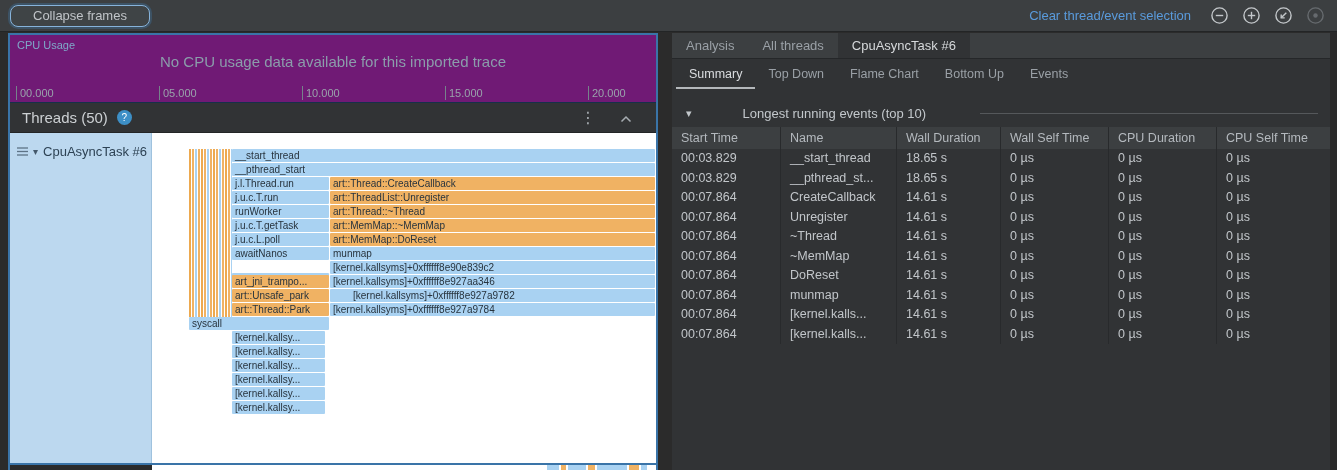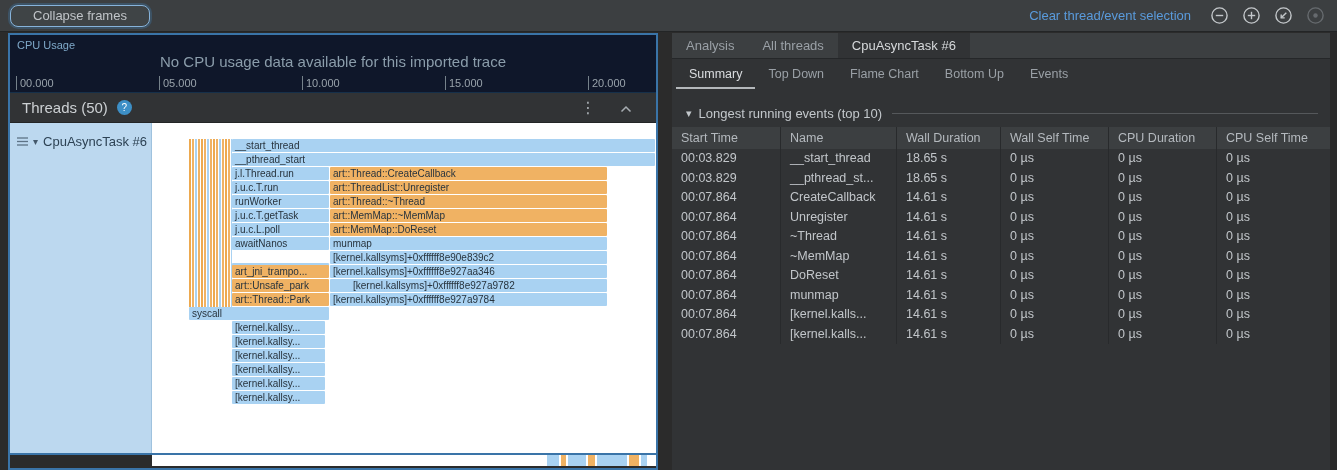--- a/index.html
+++ b/index.html
@@ -13,21 +13,21 @@
                   font-size:13px; font-family:inherit; border:1px solid #87b3da; border-radius:8px;
                   box-shadow:0 0 0 2px rgba(64,120,170,.35); cursor:pointer; }
   .topbar-right { margin-left:auto; display:flex; align-items:center; gap:13px; padding-right:12px; }
   .clear-link { color:#5a9bdc; font-size:13px; text-decoration:none; margin-right:6px; cursor:pointer; }
   .tb-icon { width:19px; height:19px; display:inline-block; cursor:pointer; }
   .tb-icon.dim { opacity:.45; cursor:default; }
 
   
   .left-panel { position:absolute; left:8px; top:33px; width:650px; height:437px;
                 border:2px solid #3a74a8; background:#2b2b2b; }
-  .cpu-usage { position:relative; height:58px; background:#0f172a; border-bottom:1px solid #16304a;padding-left:12px; }
+  .cpu-usage { position:relative; height:68px; background:#701a75; border-bottom:1px solid #16304a;padding-left:12px; }
   .cpu-usage-label { position:absolute; left:7px; top:4px; font-size:11px; color:#7fa9c9; }
   .cpu-usage-msg { position:absolute; left:0; right:0; top:18px; text-align:center; font-size:15px; color:#8b9dab; }
   .timeline { position:absolute; left:0; right:0; bottom:0; height:17px; }
   .tick { position:absolute; top:1px; height:14px; border-left:1px solid #76828b; padding-left:3px;
           font-size:11px; color:#99a3ab; line-height:14px; }
 
   .threads-header { height:30px; background:#313335; border-bottom:1px solid #232526;
                     display:flex; align-items:center; padding:0 24px 0 12px; }
   .threads-title { font-size:15px; color:#ccd0d3; }
   .help-icon { width:15px; height:15px; margin-left:9px; background:#3d8fc6; border-radius:50%;
@@ -49,21 +49,21 @@
   .stripes { position:absolute; left:37px; top:16px; width:43px; height:168px;
              background:repeating-linear-gradient(90deg,
                #eda94f 0 2px, #fff 2px 3px,
                #f0b263 3px 5px, #fff 5px 6px,
                #a9d2f2 6px 8px, #fff 8px 9px,
                #f0b263 9px 11px, #fff 11px 12px); }
   .box { position:absolute; height:13px; line-height:13px; font-size:10px; color:#27333d;
          padding-left:3px; white-space:nowrap; overflow:hidden; border-radius:1px; cursor:default; }
   .s-full { left:80px; width:423px; }
   .s-col1 { left:80px; width:97px; }
-  .s-col2 { left:178px; width:277px; }
+  .s-col2 { left:178px; width:325px; }
   .s-sys  { left:37px; width:140px; }
   .s-kern { left:80px; width:93px; }
   .col-blue   { background:#a9d2f2; }
   .col-orange { background:#f0b263; }
 
   .blue-divider { height:2px; background:#3a74a8; }
   .next-track { display:flex; height:11px; }
   .next-label { width:142px; background:#2b2b2b; }
   .next-content { position:relative; flex:1; background:#ffffff; }
   .mini { position:absolute; top:0; height:11px; }
@@ -82,21 +82,21 @@
   .mtab.sel { background:#313335; color:#d6d9db; }
   .subtabs { display:flex; height:30px; padding-left:4px; background:#313335; align-items:stretch; }
   .stab { padding:0 13px; line-height:30px; font-size:12.5px; color:#9aa0a6; cursor:pointer; }
   .stab.sel { color:#dadde0; box-shadow:inset 0 -2px 0 #b4b8bb; }
 
   .details { padding:10px 0 0 16px; }
   .d-row { display:flex; height:23px; line-height:23px; font-size:13px; }
   .d-label { width:190px; color:#9ba1a7; }
   .d-value { color:#c9cdd1; }
 
-  .section-header { display:flex; align-items:center; margin:17px 12px 6px 14px; font-size:13px; color:#c3c8cc; }
+  .section-header { display:flex; align-items:center; margin:17px 12px 6px 14px; font-size:13px; color:#c3c8cc;gap:44px; }
   .sec-chevron { margin-right:7px; font-size:11px; cursor:pointer; }
   .sec-chevron::after { content:"\25BE"; }
   .sec-rule { flex:1; height:1px; background:#55585b; margin-left:10px; }
 
   .ev-table { margin-top:6px; }
   .ev-head { display:flex; height:22px; line-height:22px; background:#3c3f41; font-size:12.5px; color:#b4b9be; }
   .ev-row  { display:flex; height:19.5px; line-height:19.5px; font-size:12.5px; color:#c2c6ca; background:#313335; cursor:default; }
   .cell { padding-left:9px; border-left:1px solid #282a2c; overflow:hidden; white-space:nowrap; }
   .cell:first-child { border-left:none; }
   .c1 { width:108px; } .c2 { width:116px; } .c3 { width:104px; }

